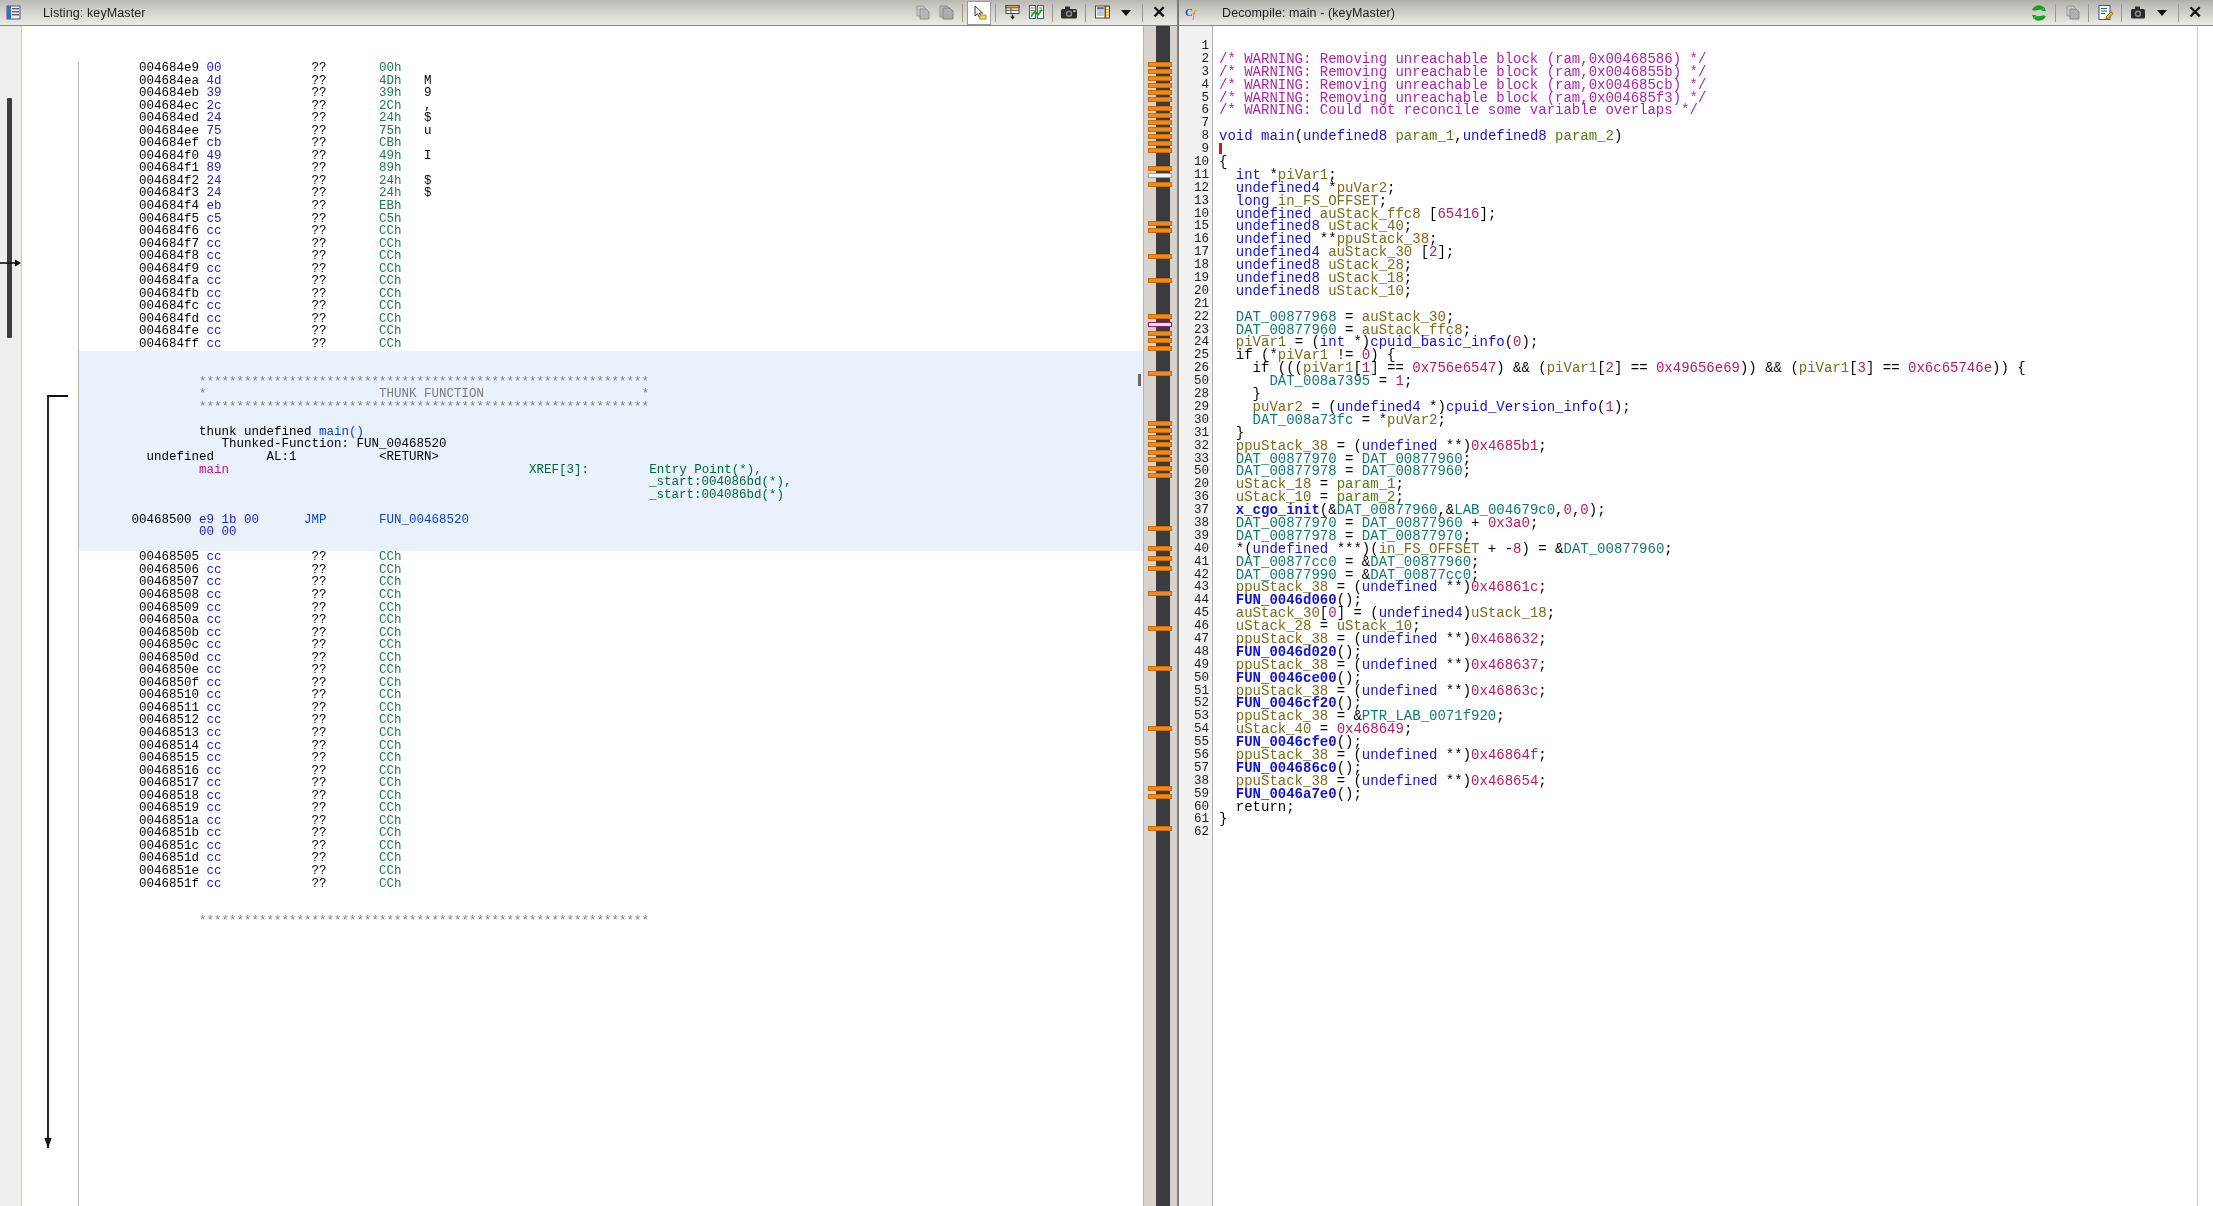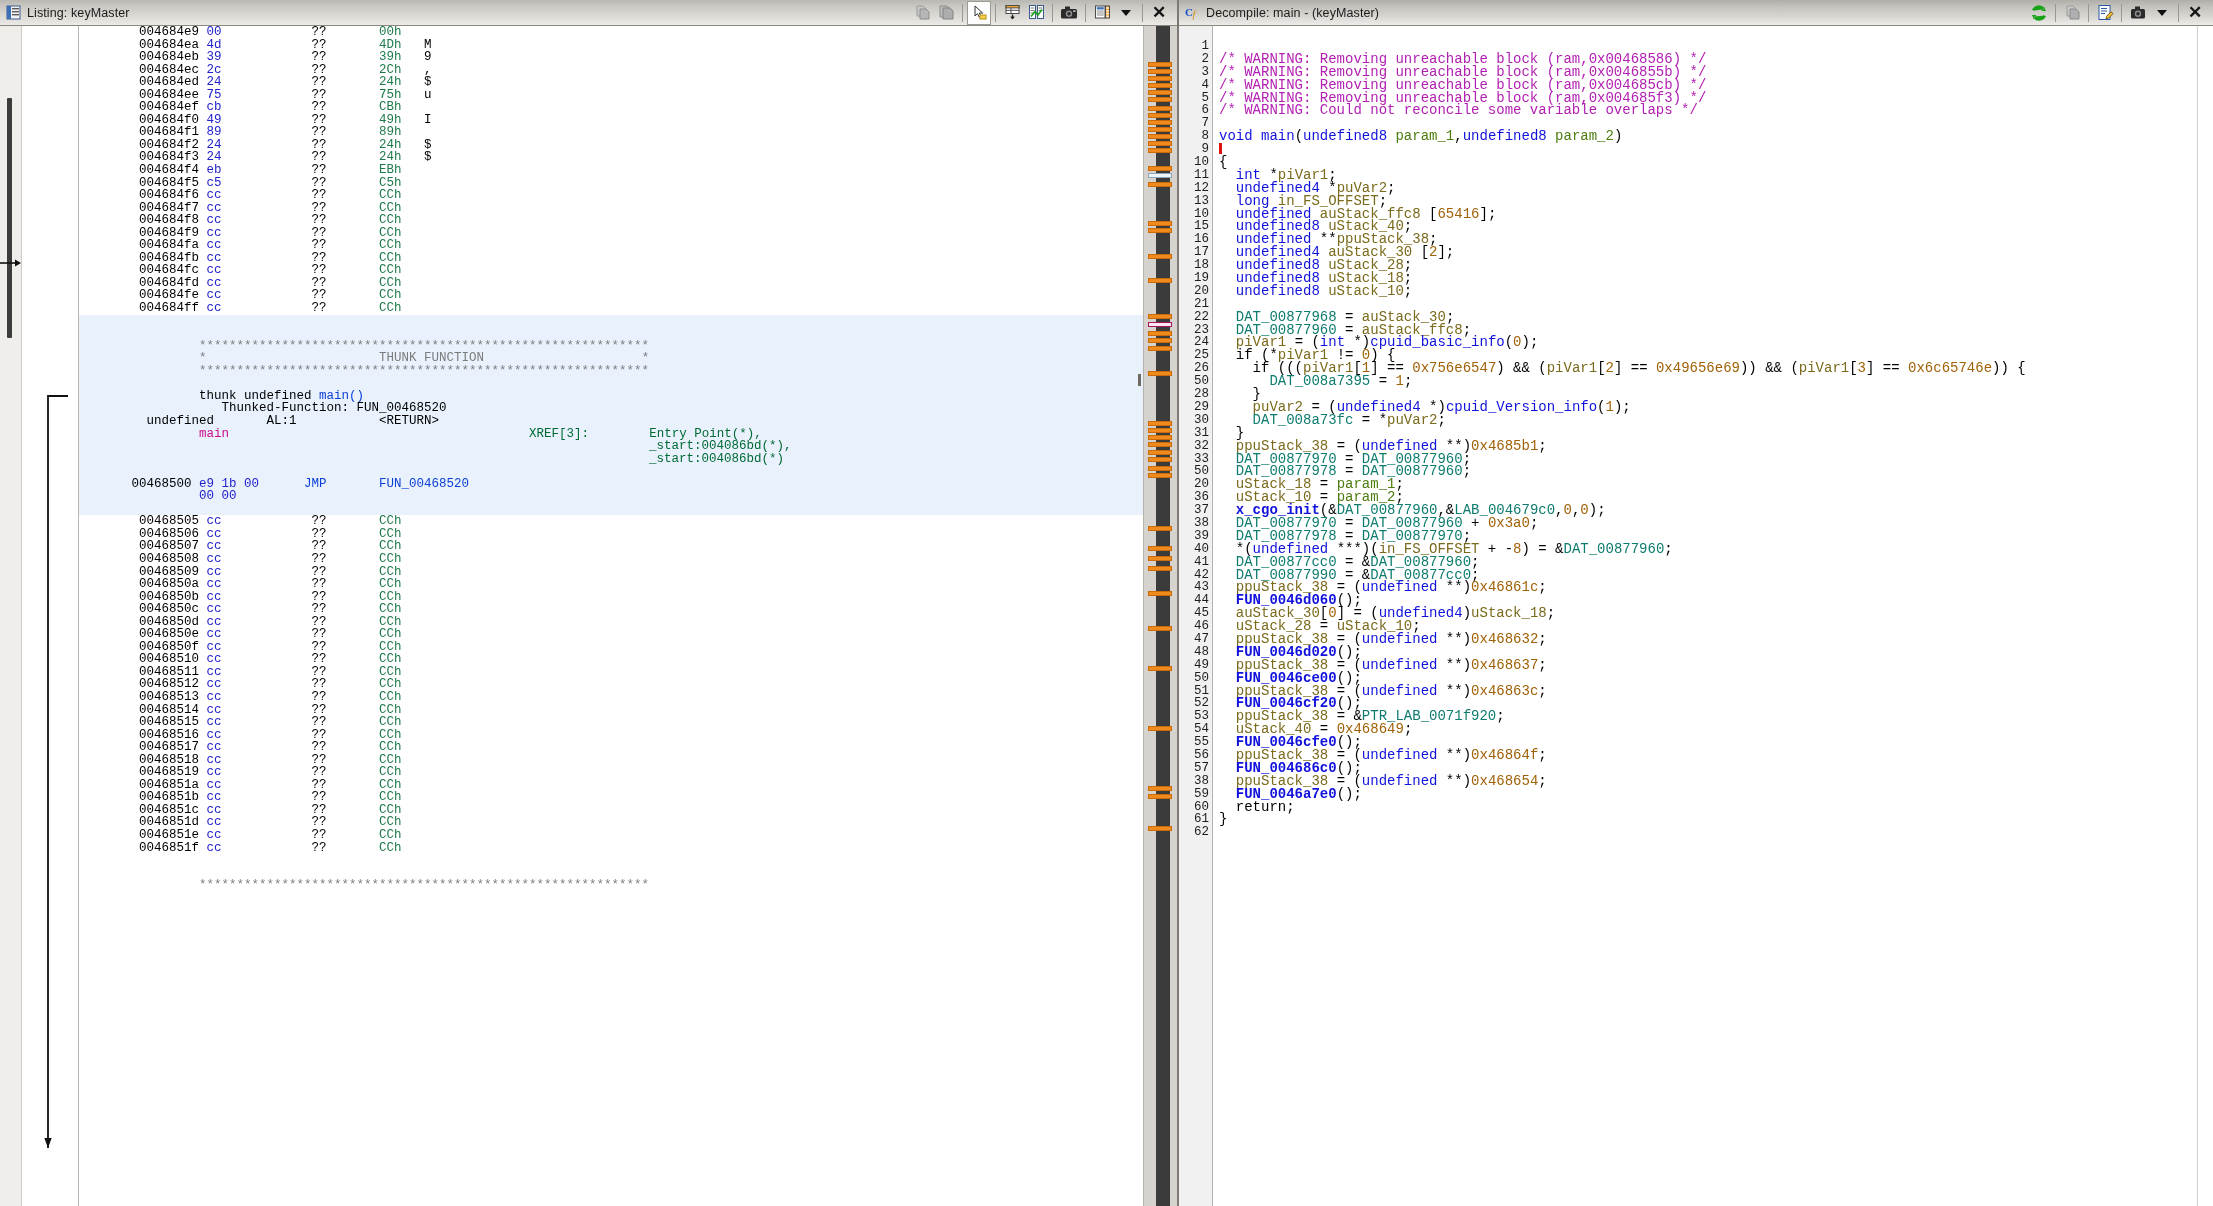--- a/index.html
+++ b/index.html
@@ -13,20 +13,21 @@
 
   
   .window { display:flex; flex-direction:column; background:#ffffff; }
   .titlebar {
     height: 26px; min-height:26px;
     display:flex; align-items:center;
     background: linear-gradient(to bottom, #b9b7b2 0%, #c8c6c1 22%, #d8d6d1 55%, #eceae6 100%);
     border-bottom:1px solid #8b8880;
     padding-left: 6px;
     position:relative;
+    gap:16px;
   }
   .titlebar.focused {
     background: linear-gradient(to bottom, #b0aea9 0%, #c3c1bc 25%, #d5d3ce 60%, #eeece8 100%);
   }
   .title-icon { width:15px; height:15px; margin-right:6px; flex:0 0 auto; display:block; }
   .title-text { font-size: 12.5px; color:#1b1b1b; white-space:nowrap; letter-spacing:0.1px; }
   .tb-spacer { flex:1 1 auto; }
   .tb-tools { display:flex; align-items:center; height:100%; padding-right:6px; gap:0px; }
   .tb-btn {
     width:24px; height:24px; display:flex; align-items:center; justify-content:center;
@@ -48,21 +49,21 @@
     background:#3c3c3c; border-radius:1px;
   }
   .lls-arrow { position:absolute; left:0px; top:228px; width:22px; height:10px; }
 
   .listing-margin {
     width: 56px; flex:0 0 auto; background:#ffffff; position:relative;
   }
   .flowarrow { position:absolute; left:0; top:0; width:56px; height:100%; }
 
   .listing-scroll-area { flex:1 1 auto; position:relative; overflow:hidden; background:#ffffff;
-      border-left:1px solid #b9b6b0; }
+      border-left:1px solid #b9b6b0;margin-top:36px; }
   .code-listing {
     font-family:"Liberation Mono","DejaVu Sans Mono",monospace;
     font-size: 12.5px; line-height: 12.55px; white-space:pre; color:#000;
     padding-top:0px;
   }
   .lrow { height:12.55px; line-height:12.55px; display:block; white-space:pre; }
   .lrow.hl { background:#e8f1fc; }
   .addr { color:#000000; }
   .bytes { color:#2222cc; }
   .qq { color:#000000; }
@@ -104,21 +105,21 @@
   }
   .dline { height:12.9px; line-height:12.9px; white-space:pre; }
   .c-warn { color:#b21fb2; }
   .c-type { color:#1111dd; }
   .c-kw { color:#000000; }
   .c-func { color:#1111dd; font-weight:bold; }
   .c-funcb { color:#1111dd; }
   .c-param { color:#4d7c0f; }
   .c-var { color:#7a6a1c; }
   .c-global { color:#0d7c6e; }
-  .c-num { color:#a16207; }
+  .c-num { color:#be185d; }
   .c-plain { color:#000; }
   .caret { display:inline-block; width:3px; height:11px; background:#e01111; vertical-align:-1px; }
   .decomp-right-scroll { width:16px; flex:0 0 auto; background:#ffffff; border-left:1px solid #cfcfcf; }
 
   .tb-x { font-size:17px; font-weight:bold; color:#161616; line-height:1; font-family:"Liberation Sans",sans-serif; }
   .tb-caret { width:0;height:0;border-left:5px solid transparent;border-right:5px solid transparent;border-top:6px solid #111; }
 </style>
 </head>
 <body>
 

